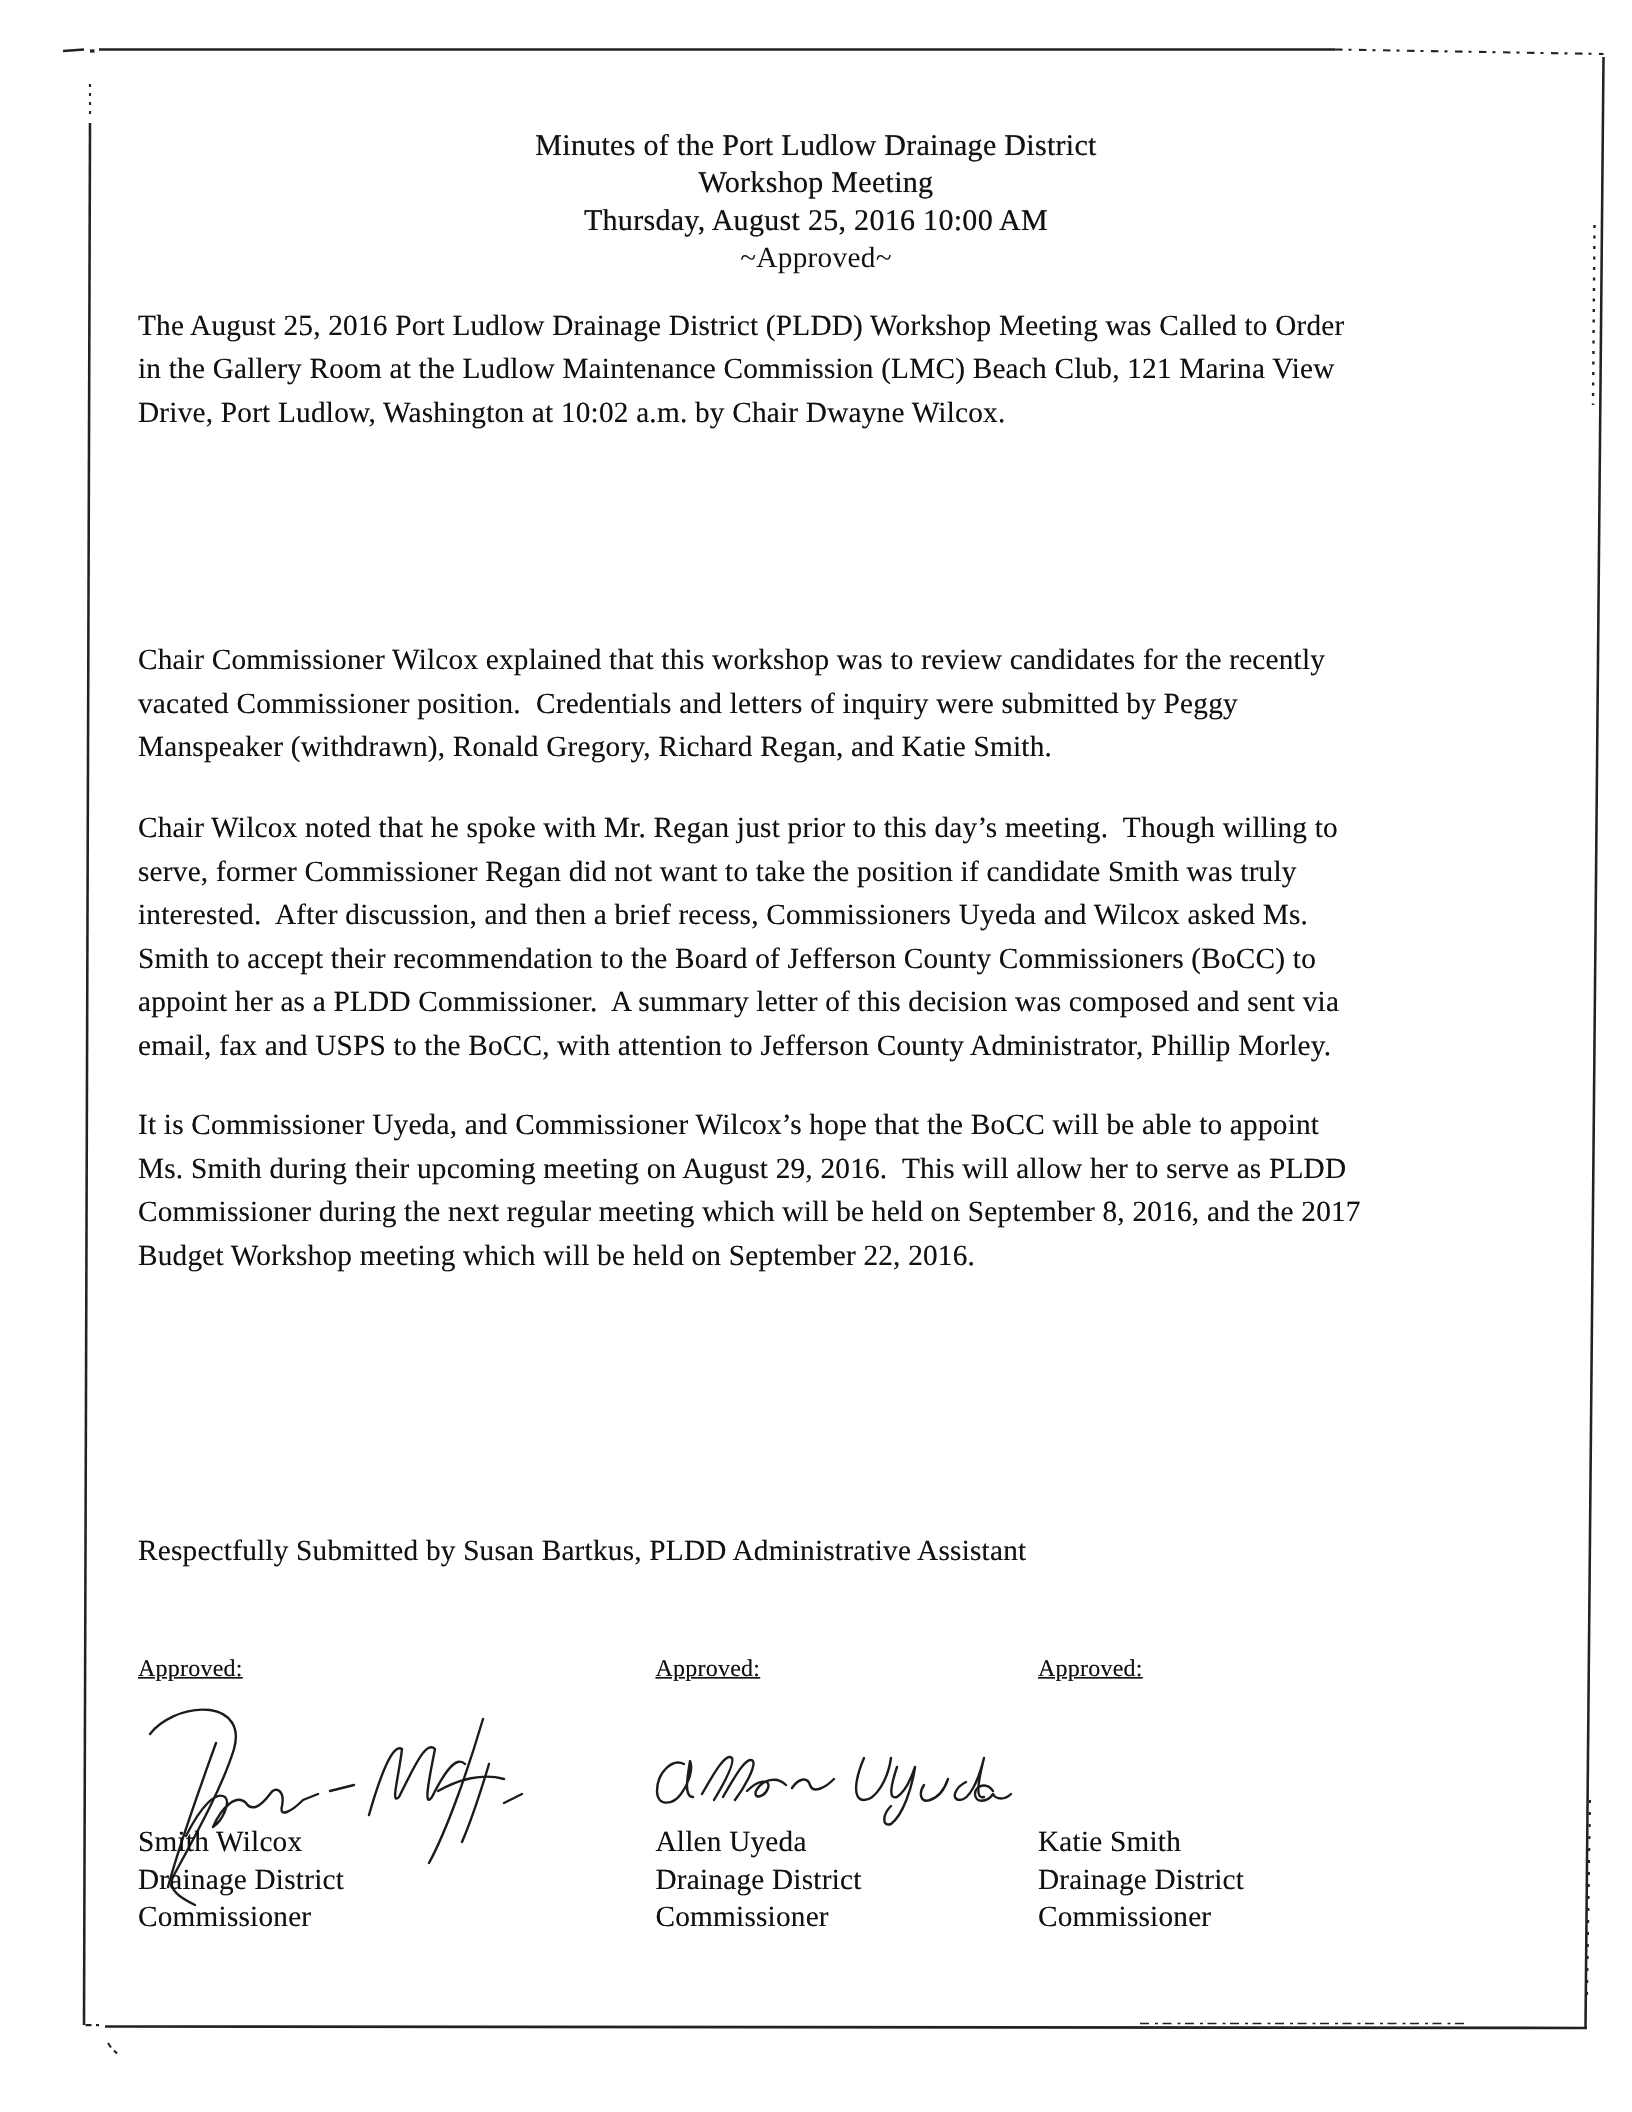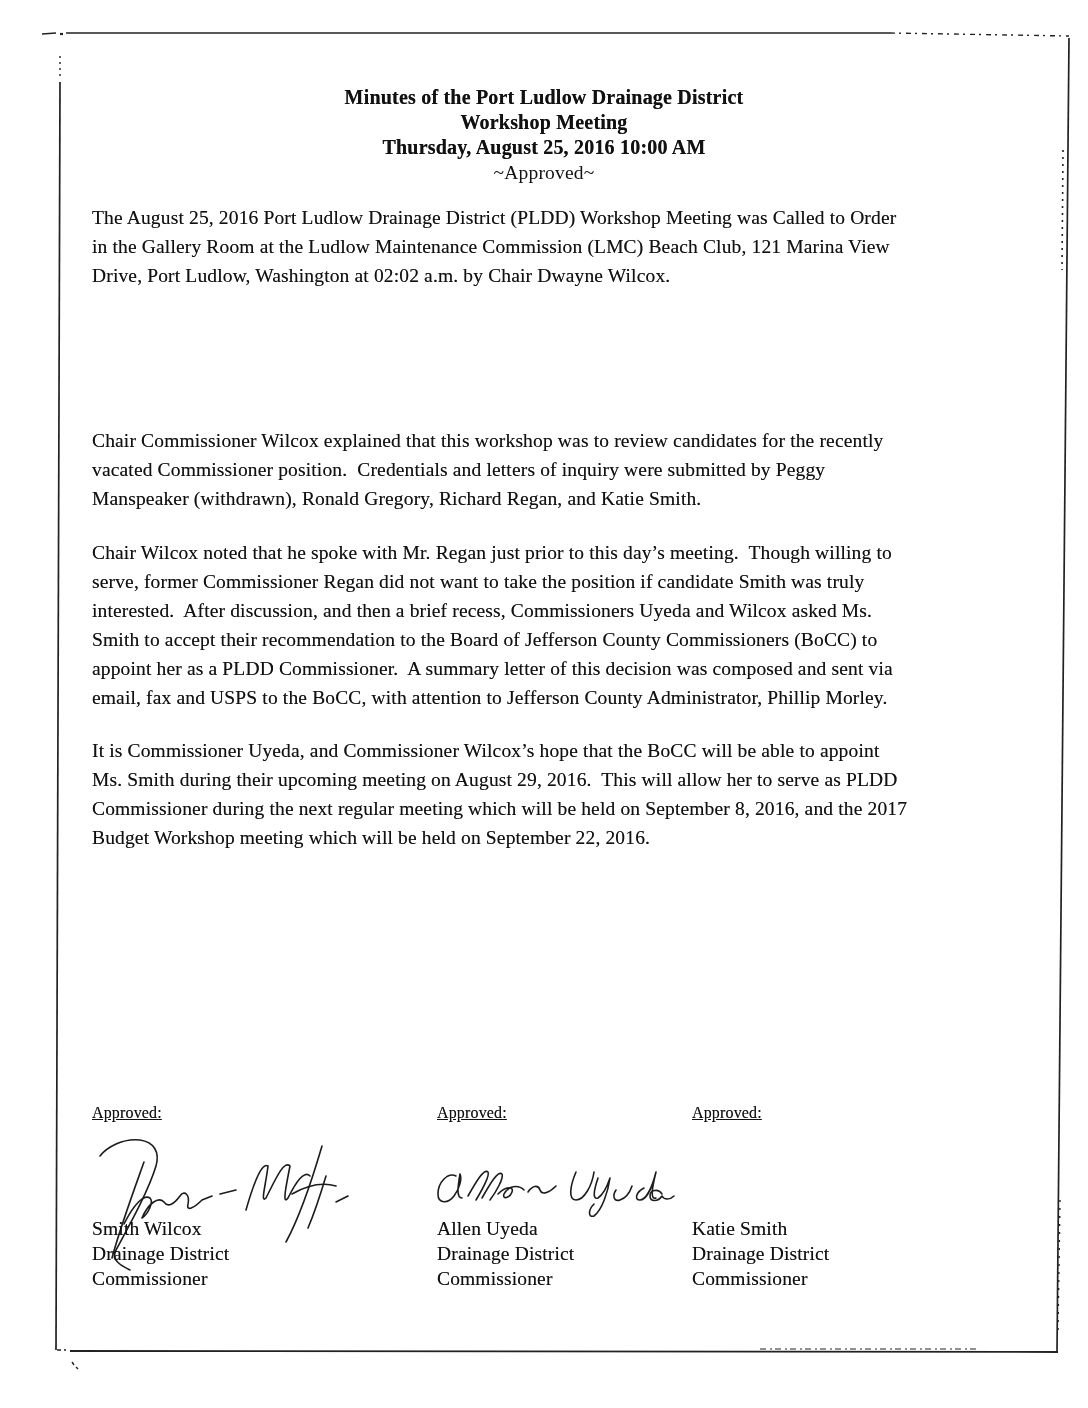--- a/index.html
+++ b/index.html
@@ -21,21 +21,21 @@
     left: 0; top: 0;
     width: 1088px; height: 1408px;
     pointer-events: none;
   }
   .title-block {
     position: absolute;
     top: 85px;
     left: 0;
     width: 1088px;
     text-align: center;
-    font-weight: bold;
+    font-weight: normal;
     font-size: 20px;
     line-height: 25px;
     white-space: pre-wrap;
     letter-spacing: 0.2px;
     text-shadow: 0 0 0.5px rgba(0,0,0,0.65);
   }
   .approved-line {
     position: absolute;
     top: 160px;
     left: 0;
@@ -116,21 +116,21 @@
     <path d="M72,1362 l2,3 M76,1367 l2,2" stroke="#222" stroke-width="1.4" fill="none"></path>
   </svg>
 
   <div class="title-block">Minutes of the Port Ludlow Drainage District
 Workshop Meeting
 Thursday, August 25, 2016 10:00 AM</div>
   <div class="approved-line">~Approved~</div>
 
   <div class="para" style="top:203px">The August 25, 2016 Port Ludlow Drainage District (PLDD) Workshop Meeting was Called to Order
 in the Gallery Room at the Ludlow Maintenance Commission (LMC) Beach Club, 121 Marina View
-Drive, Port Ludlow, Washington at 02:02 a.m. by Chair Dwayne Wilcox.</div>
+Drive, Port Ludlow, Washington at 10:02 a.m. by Chair Dwayne Wilcox.</div>
 
 
 
   <div class="para" style="top:538px">Chair Wilcox noted that he spoke with Mr. Regan just prior to this day’s meeting.  Though willing to
 serve, former Commissioner Regan did not want to take the position if candidate Smith was truly
 interested.  After discussion, and then a brief recess, Commissioners Uyeda and Wilcox asked Ms.
 Smith to accept their recommendation to the Board of Jefferson County Commissioners (BoCC) to
 appoint her as a PLDD Commissioner.  A summary letter of this decision was composed and sent via
 email, fax and USPS to the BoCC, with attention to Jefferson County Administrator, Phillip Morley.</div>
 
@@ -138,20 +138,21 @@
 vacated Commissioner position.  Credentials and letters of inquiry were submitted by Peggy
 Manspeaker (withdrawn), Ronald Gregory, Richard Regan, and Katie Smith.</div>
 
   <div class="para" style="top:736px">It is Commissioner Uyeda, and Commissioner Wilcox’s hope that the BoCC will be able to appoint
 Ms. Smith during their upcoming meeting on August 29, 2016.  This will allow her to serve as PLDD
 Commissioner during the next regular meeting which will be held on September 8, 2016, and the 2017
 Budget Workshop meeting which will be held on September 22, 2016.</div>
 
 
 
+  <div class="para" style="top:1020px">Respectfully Submitted by Susan Bartkus, PLDD Administrative Assistant</div>
 
   <div class="approved-label" style="left:92px">Approved:</div>
   <div class="approved-label" style="left:437px">Approved:</div>
   <div class="approved-label" style="left:692px">Approved:</div>
 
   <svg class="sig" style="left:78px; top:1132px" width="280" height="145" viewBox="0 0 280 145" xmlns="http://www.w3.org/2000/svg">
     <path d="M22,24 C28,16 44,6 62,8 C76,10 82,20 78,34 C70,60 52,92 38,118 C32,128 44,134 52,138"></path>
     <path d="M66,30 C56,58 42,96 34,126"></path>
     <path d="M46,92 C56,72 66,62 72,66 C76,70 70,82 64,86 C70,72 80,64 86,70 C90,76 96,72 102,64 C106,58 112,62 110,72 C108,80 116,76 124,68 L134,64"></path>
     <path d="M142,62 L158,58"></path>

